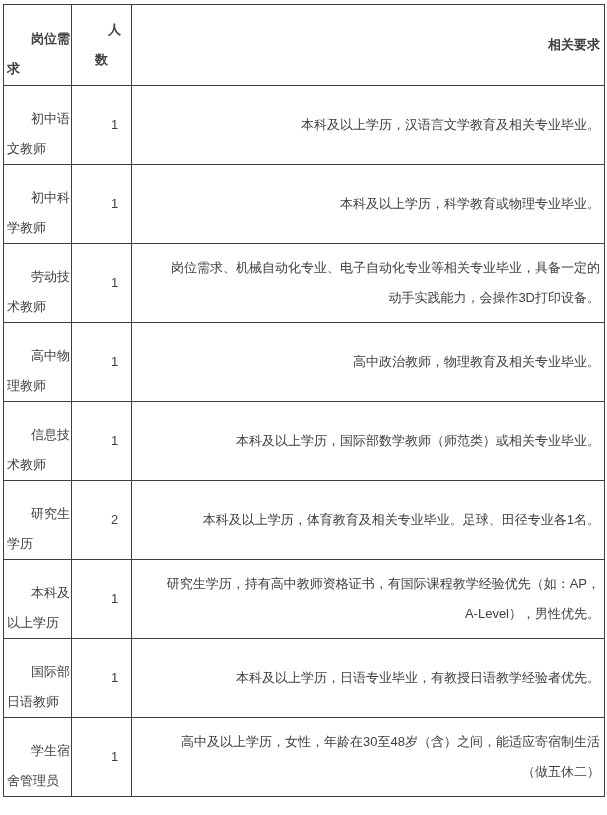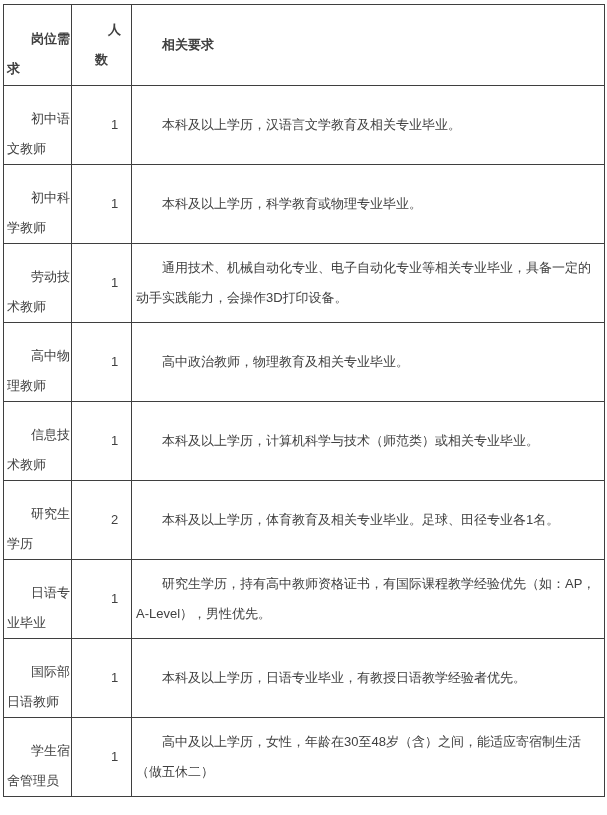--- a/index.html
+++ b/index.html
@@ -43,21 +43,21 @@
     padding: 18px 0 0 3px;
   }
   
   .job-table .c2 {
     text-align: center;
     text-indent: 26px;
     padding: 4px 6px;
   }
   
   .job-table .c3 {
-    text-align: left;
+    text-align: right;
     text-indent: 26px;
     padding: 0 4px;
     margin-top: 8px;
   }
 </style>
 </head>
 <body>
 
 <table class="job-table">
   <colgroup>
@@ -81,46 +81,46 @@
 
   <tr>
     <td class="c1">初中科学教师</td>
     <td class="c2">1</td>
     <td class="c3">本科及以上学历，科学教育或物理专业毕业。</td>
   </tr>
 
   <tr>
     <td class="c1">劳动技术教师</td>
     <td class="c2">1</td>
-    <td class="c3">通用技术、机械自动化专业、电子自动化专业等相关专业毕业，具备一定的动手实践能力，会操作3D打印设备。</td>
+    <td class="c3">岗位需求、机械自动化专业、电子自动化专业等相关专业毕业，具备一定的动手实践能力，会操作3D打印设备。</td>
   </tr>
 
   <tr>
     <td class="c1">高中物理教师</td>
     <td class="c2">1</td>
     <td class="c3">高中政治教师，物理教育及相关专业毕业。</td>
   </tr>
 
 
 
   <tr>
     <td class="c1">信息技术教师</td>
     <td class="c2">1</td>
-    <td class="c3">本科及以上学历，计算机科学与技术（师范类）或相关专业毕业。</td>
+    <td class="c3">本科及以上学历，国际部数学教师（师范类）或相关专业毕业。</td>
   </tr>
 
 
   <tr>
     <td class="c1">研究生学历</td>
     <td class="c2">2</td>
     <td class="c3">本科及以上学历，体育教育及相关专业毕业。足球、田径专业各1名。</td>
   </tr>
 
   <tr>
-    <td class="c1">日语专业毕业</td>
+    <td class="c1">本科及以上学历</td>
     <td class="c2">1</td>
     <td class="c3">研究生学历，持有高中教师资格证书，有国际课程教学经验优先（如：AP，A-Level），男性优先。</td>
   </tr>
 
   <tr>
     <td class="c1">国际部日语教师</td>
     <td class="c2">1</td>
     <td class="c3">本科及以上学历，日语专业毕业，有教授日语教学经验者优先。</td>
   </tr>
 

